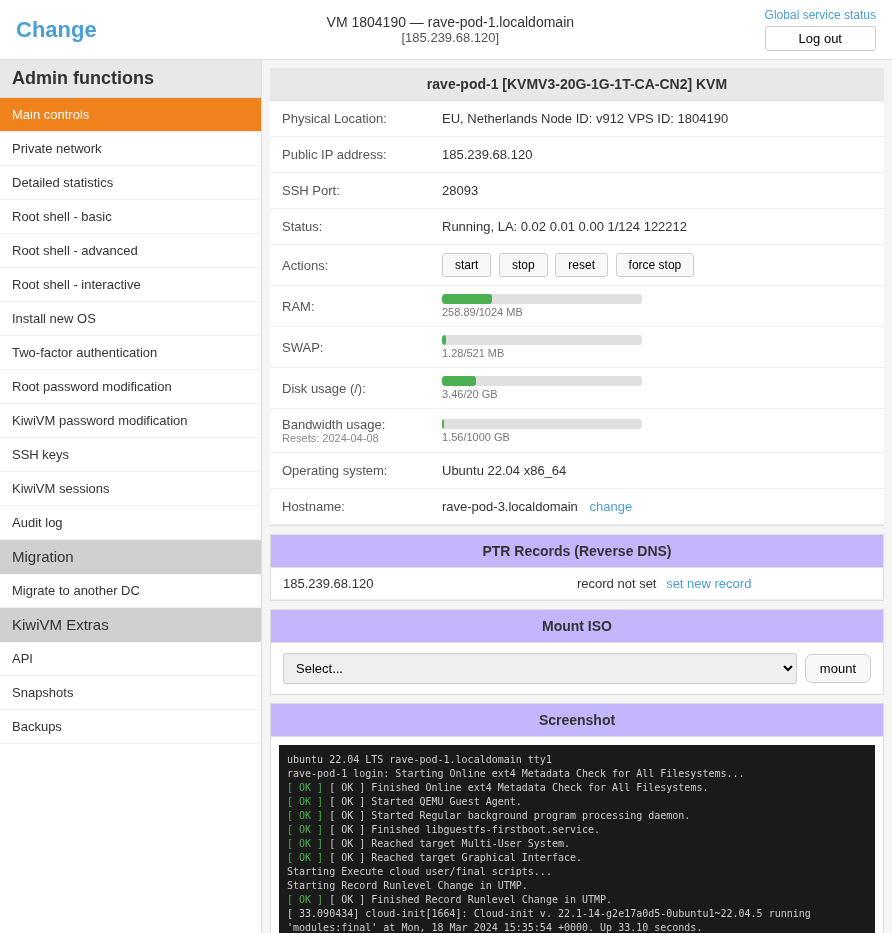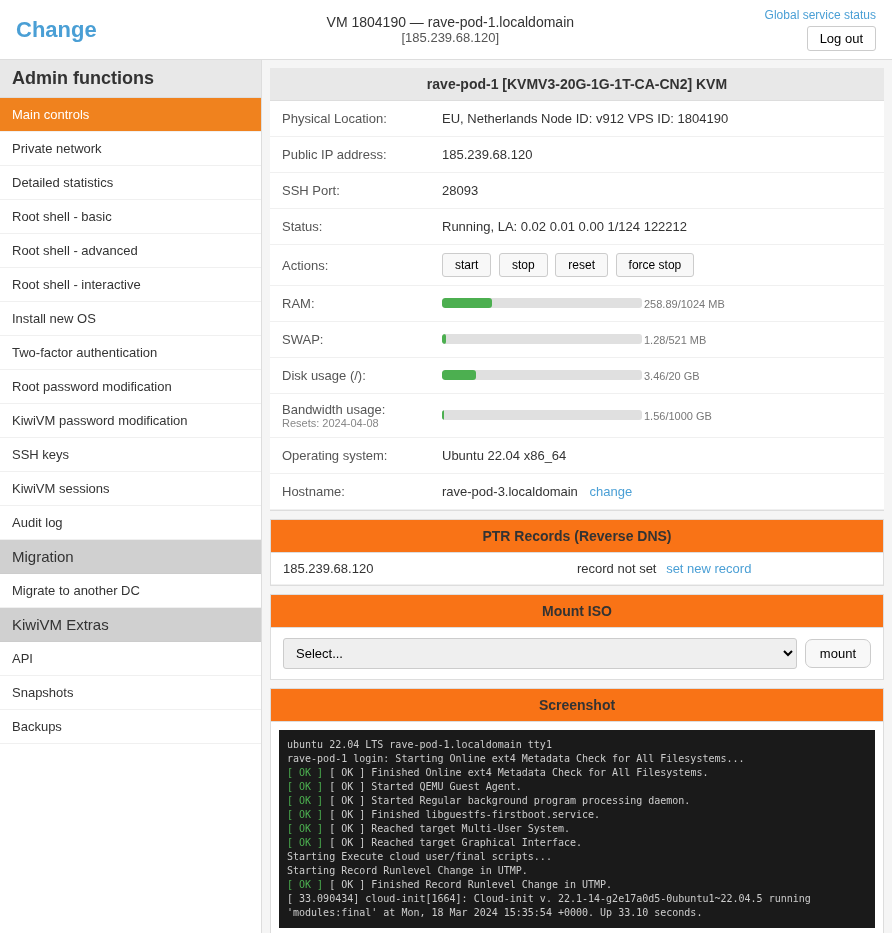--- a/index.html
+++ b/index.html
@@ -27,21 +27,20 @@
       font-size: 13px;
       color: #555;
     }
     .topbar-vm-info .vm-title {
       font-size: 14px;
       color: #333;
     }
     .topbar-right {
       display: flex;
       flex-direction: column;
-      align-items: flex-end;
       gap: 4px;
     }
     .global-status-link {
       color: #4a9fd5;
       text-decoration: none;
       font-size: 12px;
     }
     .logout-btn {
       border: 1px solid #ccc;
       background: #fff;
@@ -154,22 +153,23 @@
       padding: 4px 12px;
       border-radius: 3px;
       cursor: pointer;
       font-size: 12px;
       margin-right: 4px;
     }
 
     
     .progress-container {
       display: flex;
-      flex-direction: row;
+      flex-direction: column;
       gap: 2px;
+      justify-content: center;
     }
     .progress-bar-bg {
       background: #e0e0e0;
       border-radius: 3px;
       height: 10px;
       width: 200px;
       overflow: hidden;
     }
     .progress-bar-fill {
       height: 100%;
@@ -181,21 +181,21 @@
       color: #777;
     }
 
     
     .section-panel {
       background: #fff;
       margin-top: 8px;
       border: 1px solid #ddd;
     }
     .section-title {
-      background: #f97316;
+      background: #c4b5fd;
       padding: 8px 12px;
       font-size: 14px;
       font-weight: bold;
       text-align: center;
       border-bottom: 1px solid #ddd;
     }
     .section-row {
       display: flex;
       align-items: center;
       padding: 8px 12px;

